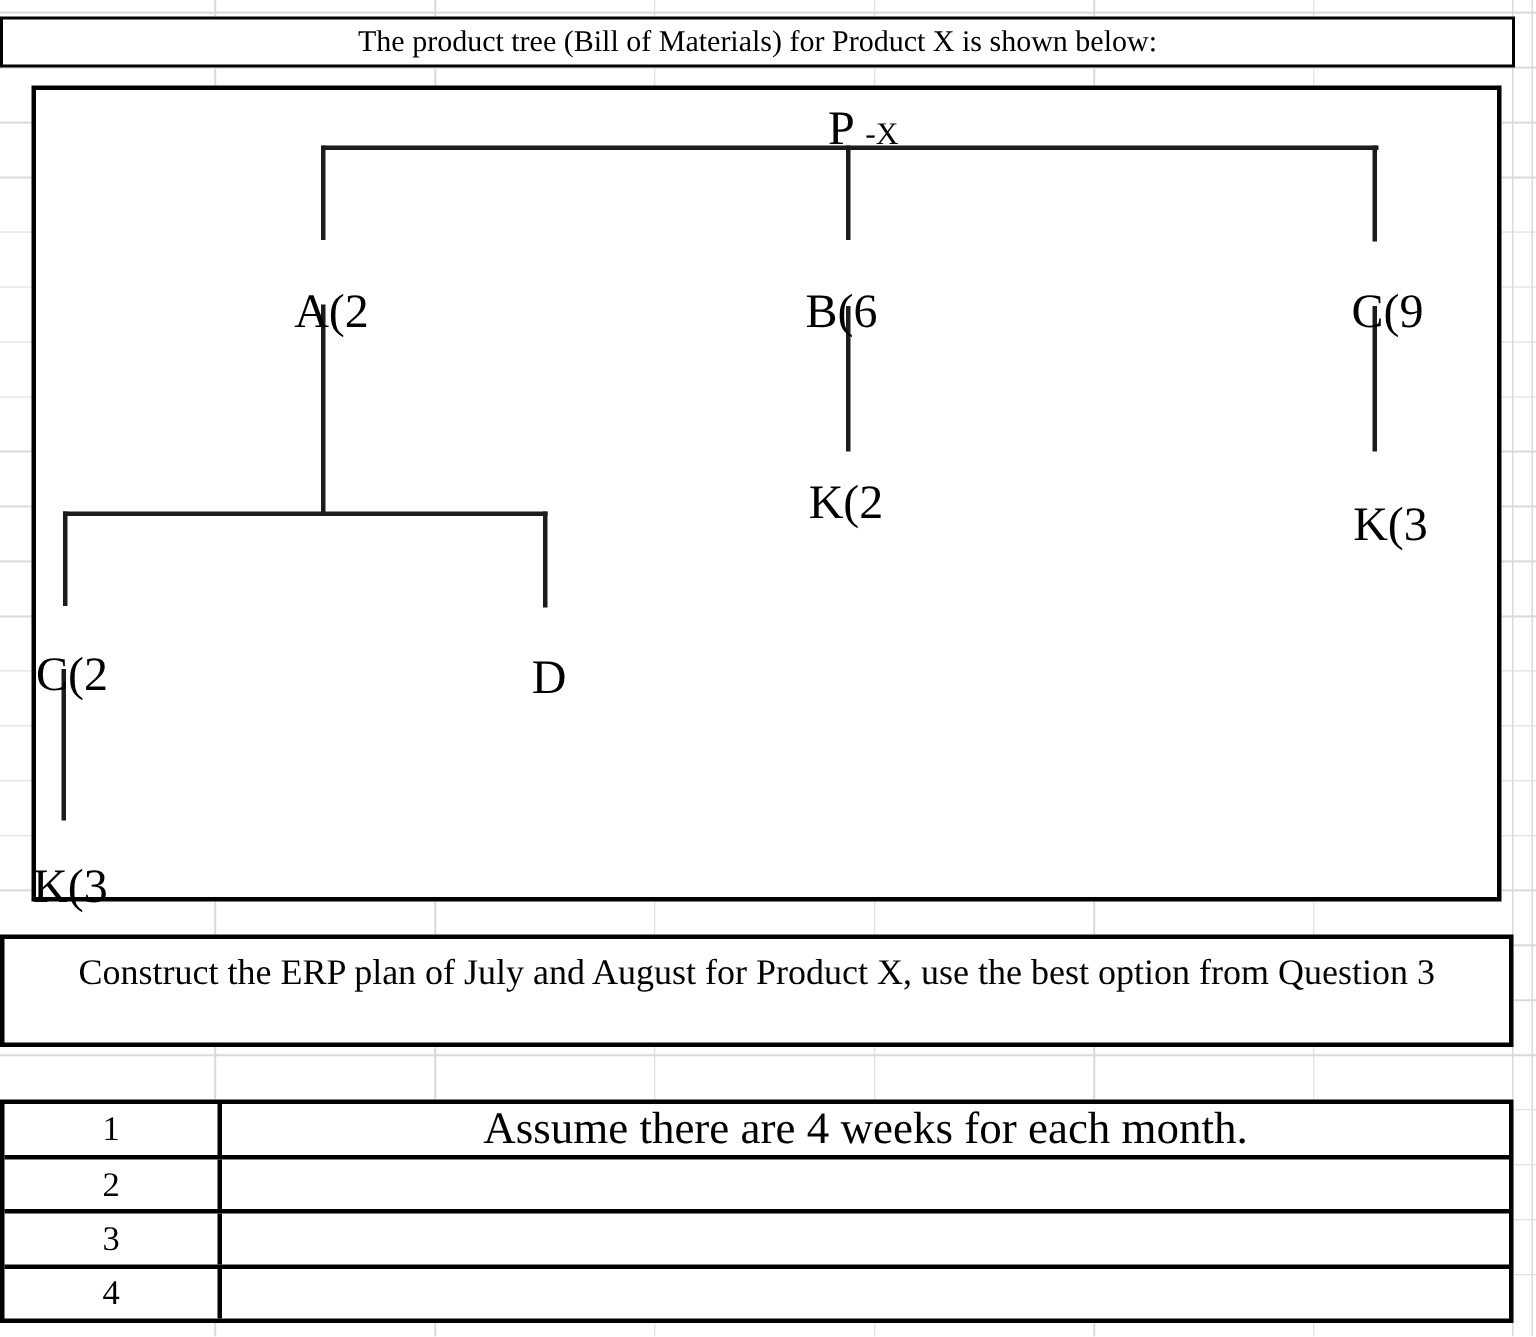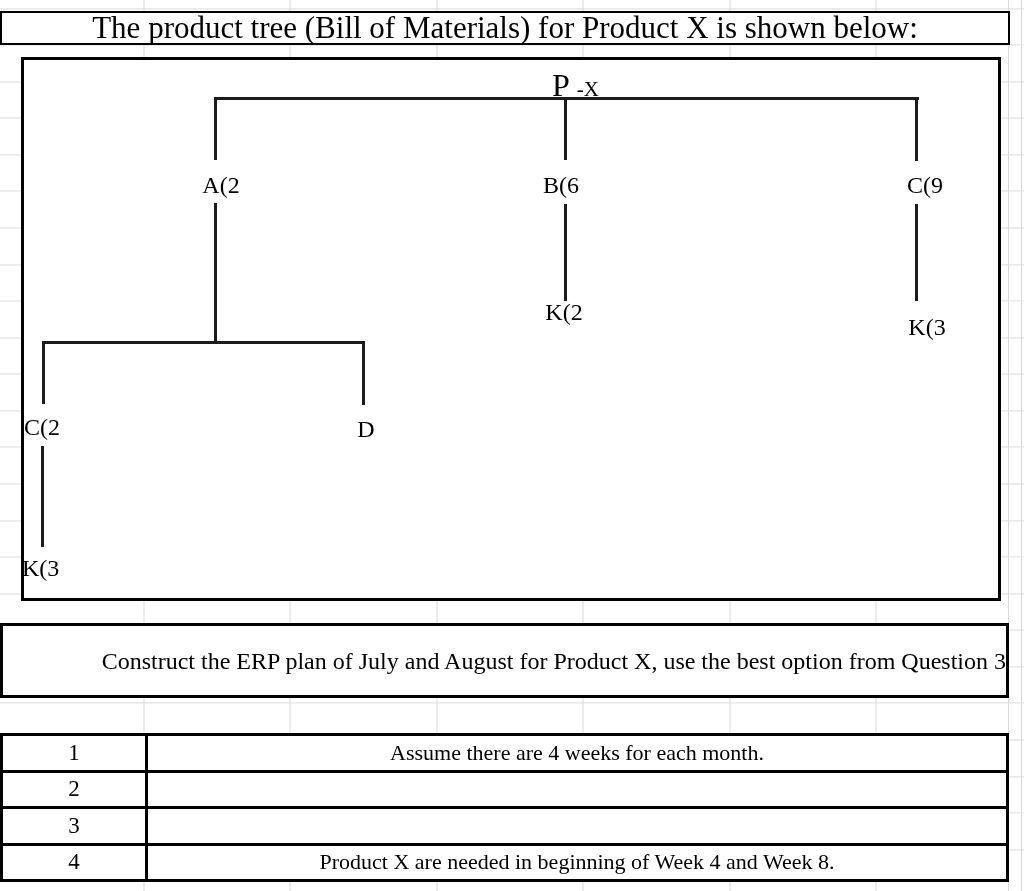--- a/index.html
+++ b/index.html
@@ -16,58 +16,58 @@
     background-position:-2.5px 0, 0 -27.57px;
   }
   .faint-v{position:absolute;top:0;width:1px;height:891px;background:#d9d9d9;}
 
   .cell{position:absolute;background:#ffffff;box-sizing:border-box;border:3px solid #000;}
 
   .title-cell{
     left:0;top:11px;width:1010px;height:34px;
     border-width:2px;
     display:flex;align-items:center;justify-content:center;
-    font-size:31px;
+    font-size:20px;
   }
 
   .tree-box{left:21px;top:57px;width:980px;height:544px;}
 
   .tline{position:absolute;background:#1c1c1c;}
 
   .tree-label{
     position:absolute;
-    font-size:24px;line-height:34px;white-space:nowrap;
+    font-size:32px;line-height:34px;white-space:nowrap;margin-top:22px;
   }
   .tree-label.ctr{transform:translateX(-50%);}
   .root-label{position:absolute;white-space:nowrap;font-size:32px;line-height:34px;}
   .root-sub{font-size:21px;margin-left:7px;}
 
   .statement-box{
     left:0;top:623px;width:1009px;height:75px;
-    text-align:right;
+    text-align:center;
     font-size:24px;line-height:33px;
-    padding-top:19px;
+    padding-top:7px;
   }
 
   .assumptions-table{
     position:absolute;left:0;top:733px;width:1009px;height:149px;
     background:#fff;box-sizing:border-box;border:3px solid #000;
     display:flex;flex-direction:column;
   }
   .arow{display:flex;flex:1;}
   .arow + .arow{border-top:3px solid #000;}
   .acell-num{
     width:142px;border-right:3px solid #000;
     display:flex;align-items:center;justify-content:center;
     font-size:23px;
   }
   .acell-text{
     flex:1;
     display:flex;align-items:center;justify-content:center;
-    font-size:22px;
+    font-size:30px;
   }
 </style>
 </head>
 <body>
 
 <div class="sheet">
 
   <div class="faint-v" style="left:1008px"></div>
   <div class="faint-v" style="left:1021px"></div>
 
@@ -111,17 +111,16 @@
       <div class="acell-text">Assume there are 4 weeks for each month.</div>
     </div>
     <div class="arow">
       <div class="acell-num">2</div>
     </div>
     <div class="arow">
       <div class="acell-num">3</div>
     </div>
     <div class="arow">
       <div class="acell-num">4</div>
-      <div class="acell-text">Product X are needed in beginning of Week 4 and Week 8.</div>
     </div>
   </div>
 
 </div>
 
 </body></html>

